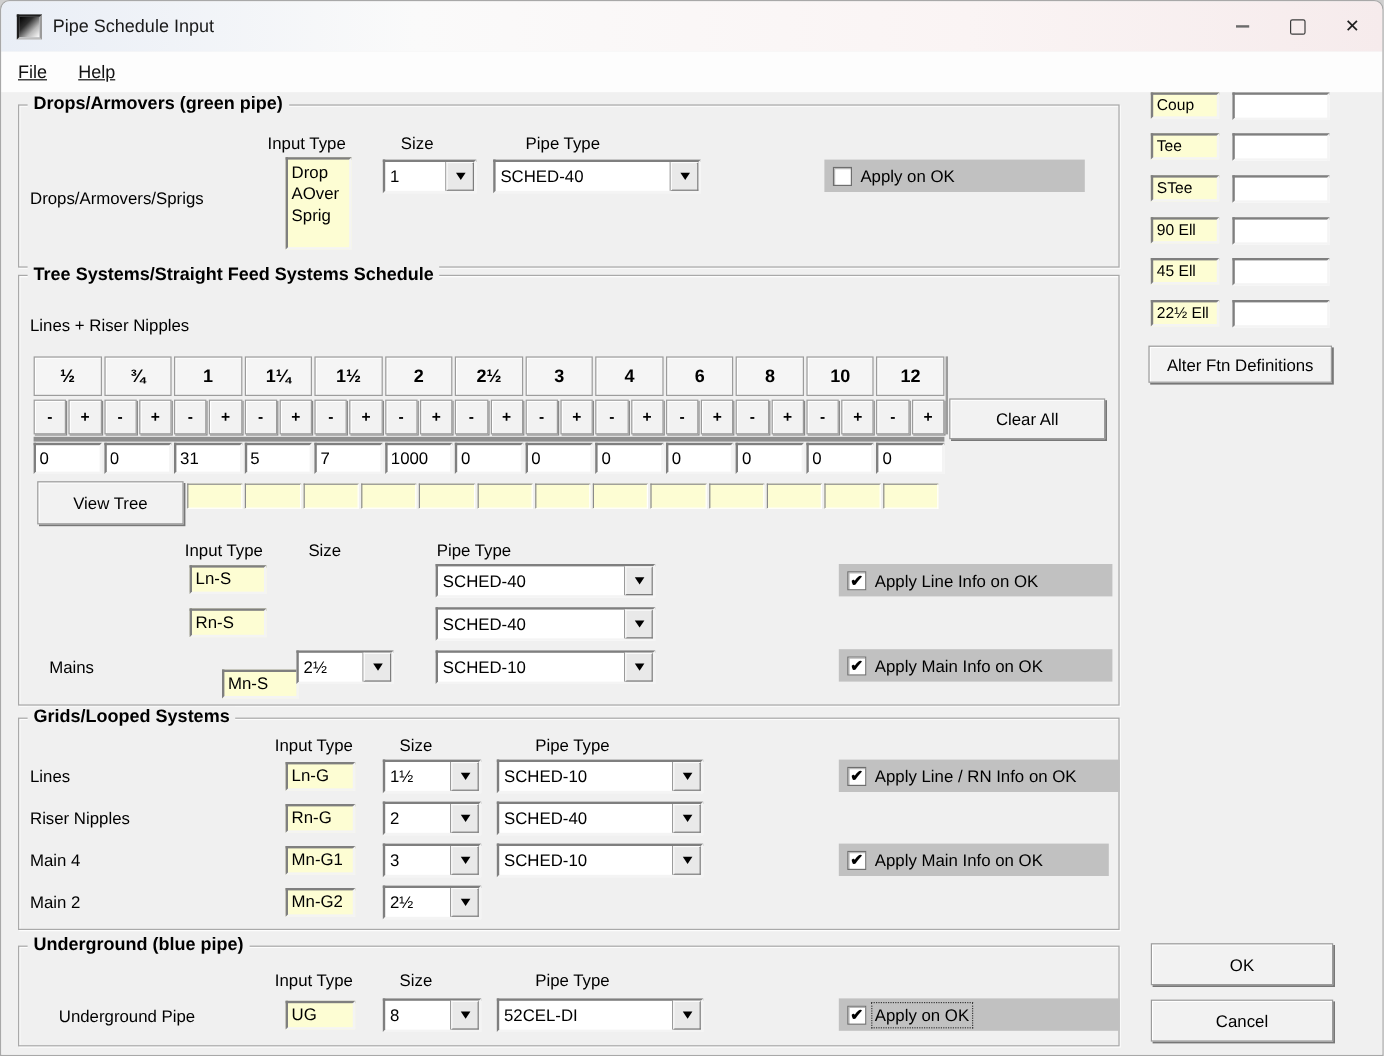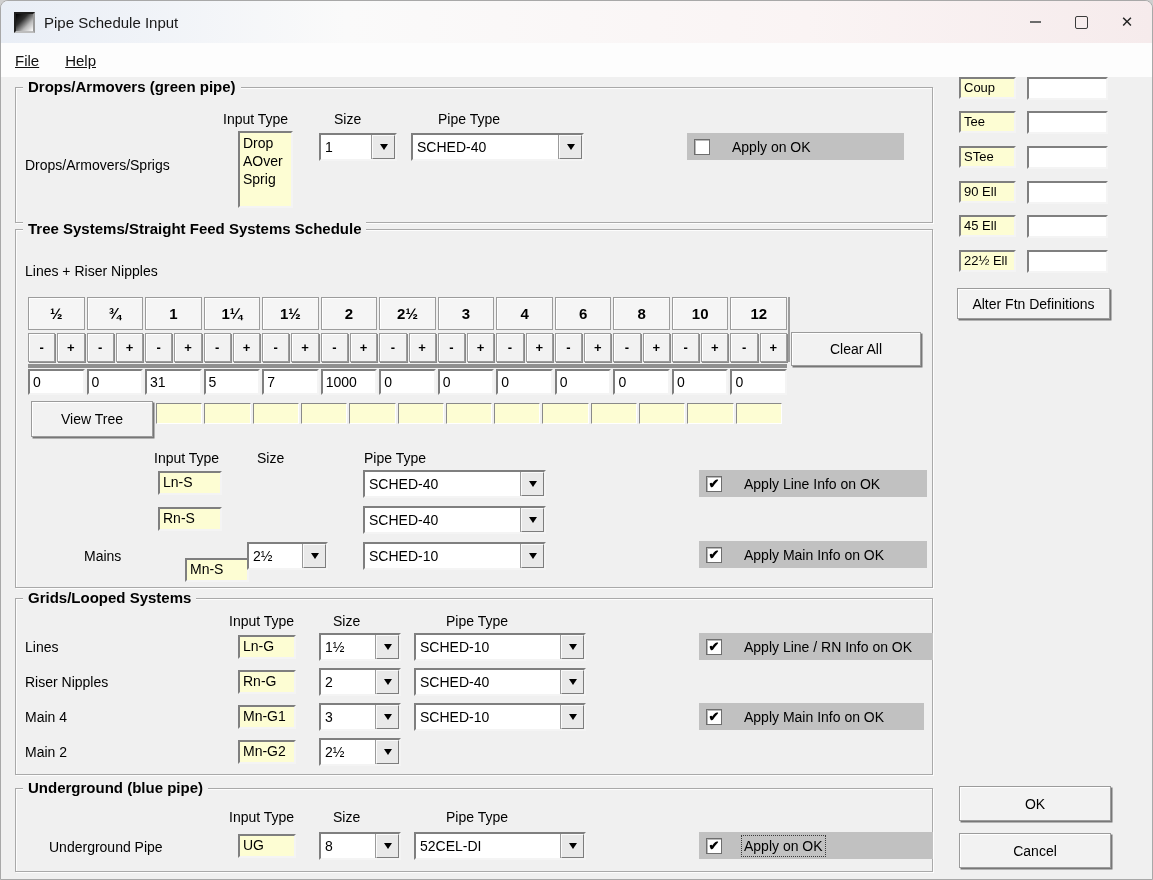--- a/index.html
+++ b/index.html
@@ -52,21 +52,21 @@
              border:1px solid #fbfbfb;border-right-color:#7d7d7d;border-bottom-color:#7d7d7d;
              box-shadow:-1px 0 0 #9b9b9b;}
   .arrow{width:0;height:0;border-left:4px solid transparent;border-right:4px solid transparent;
          border-top:6px solid #000;}
   
   .btn{position:absolute;box-sizing:border-box;background:#f2f2f2;border:1px solid #9b9b9b;
        box-shadow:inset 1px 1px 0 #ffffff,1.5px 1.5px 0 #777777;
        display:flex;align-items:center;justify-content:center;font-size:14px;color:#000;cursor:default;}
   
   .checkbar{position:absolute;box-sizing:border-box;background:#c1c1c1;display:flex;align-items:center;
-            padding-left:7px;gap:22px;}
+            padding-left:7px;gap:7px;}
   .checkbox{width:16px;height:16px;box-sizing:border-box;background:#fff;border:1px solid #6e6e6e;
             box-shadow:inset 1px 1px 0 #b9b9b9;display:flex;align-items:center;justify-content:center;}
   .checkbox.checked::after{content:"✔";font-size:13px;font-weight:bold;color:#000;margin-top:-1px;}
   .cb-label{font-size:14px;color:#000;white-space:nowrap;}
   .cb-label.focused{outline:1px dotted #3a3a3a;outline-offset:2px;}
   
   .grid13{position:absolute;display:grid;grid-template-columns:repeat(13,1fr);gap:2px;}
   .hdr-cell{background:#f5f5f5;border:1px solid #9c9c9c;box-shadow:inset 1px 1px 0 #fff;
             display:flex;align-items:center;justify-content:center;font-weight:bold;font-size:15px;color:#000;}
   .pm-pair{display:flex;gap:2px;}
@@ -284,21 +284,21 @@
   </div>
 
   <div class="ro-field sunken yellow" style="left:157px;top:506px;width:64px;height:24px;">Rn-S</div>
   <div class="combo" style="left:362px;top:505px;width:183px;height:28px;">
     <span class="combo-value">SCHED-40</span>
     <span class="combo-btn">
         <span class="arrow"></span>
       </span>
   </div>
 
-  <div class="lbl" style="left:40px;top:547px;margin-left:43px;">Mains</div>
+  <div class="lbl" style="left:40px;top:547px;">Mains</div>
   <div class="ro-field sunken yellow" style="left:157px;top:557px;width:64px;height:24px;margin-left:27px;">Mn-S</div>
   <div class="combo" style="left:246px;top:541px;width:81px;height:28px;">
     <span class="combo-value">2½</span>
     <span class="combo-btn">
         <span class="arrow"></span>
       </span>
   </div>
   <div class="combo" style="left:362px;top:541px;width:183px;height:28px;">
     <span class="combo-value">SCHED-10</span>
     <span class="combo-btn">

